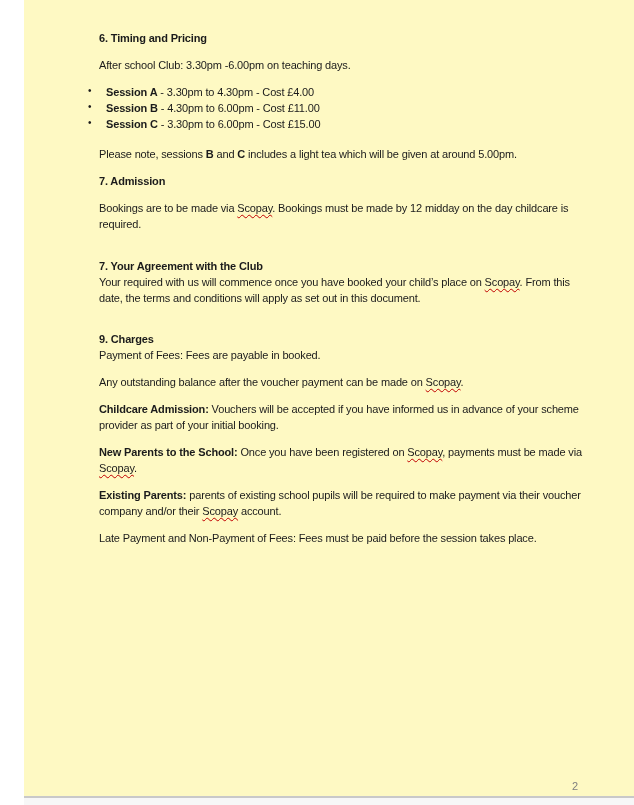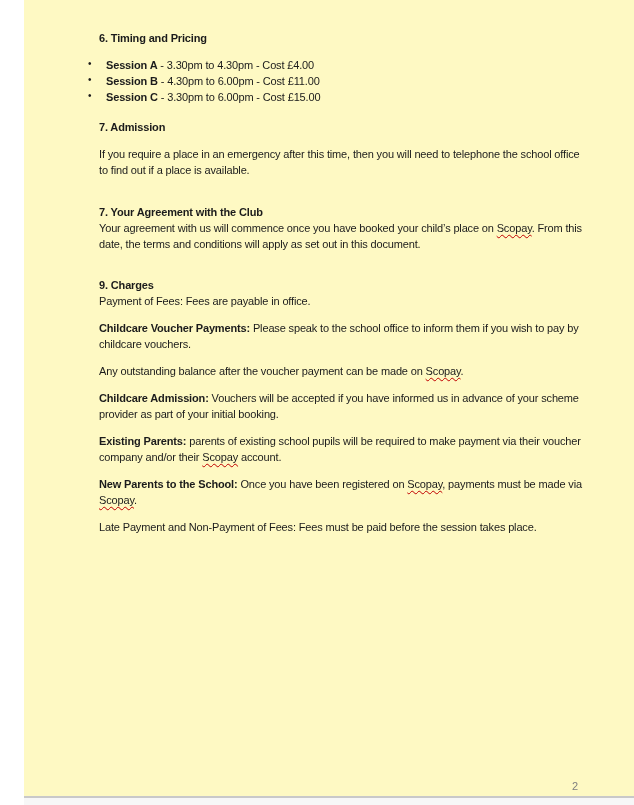--- a/index.html
+++ b/index.html
@@ -41,36 +41,37 @@
     position:absolute;left:0;top:798px;width:634px;height:7px;
     background:#f7f7f7;
   }
 </style>
 </head>
 <body>
 
 <div class="page" style="background: #fef9c3; color: rgb(27, 27, 27); margin-left: 24px;">
   <div class="content" id="doc-content">
       <div class="heading"><span class="b">6. Timing and Pricing</span></div>
+      <div class="paragraph"><span>After school Club: 3.30pm -6.00pm on teaching days.</span></div>
       <ul class="bullets">
         <li><span class="marker">•</span><span class="b">Session A</span><span> - 3.30pm to 4.30pm - Cost £4.00</span></li>
         <li><span class="marker">•</span><span class="b">Session B</span><span> - 4.30pm to 6.00pm - Cost £11.00</span></li>
         <li><span class="marker">•</span><span class="b">Session C</span><span> - 3.30pm to 6.00pm - Cost £15.00</span></li>
       </ul>
+      <div class="paragraph"><span>Please note, sessions </span><span class="b">B</span><span> and </span><span class="b">C</span><span> includes a light tea which will be given at around 5.00pm.</span></div>
       <div class="heading"><span class="b">7. Admission</span></div>
-      <div class="paragraph"><span>If you require a place in an emergency after this time, then you will need to telephone the school office to find out if a place is available.</span></div>
+      <div class="paragraph"><span>Bookings are to be made via </span><span class="sq">Scopay</span><span>. Bookings must be made by 12 midday on the day childcare is required.</span></div>
       <div style="height: 15px;"></div>
       <div class="heading tight"><span class="b">7. Your Agreement with the Club</span></div>
-      <div class="paragraph"><span>Your agreement with us will commence once you have booked your child’s place on </span><span class="sq">Scopay</span><span>.  From this date, the terms and conditions will apply as set out in this document.</span></div>
+      <div class="paragraph"><span>Your required with us will commence once you have booked your child’s place on </span><span class="sq">Scopay</span><span>.  From this date, the terms and conditions will apply as set out in this document.</span></div>
       <div style="height: 14px;"></div>
       <div class="heading tight"><span class="b">9. Charges</span></div>
-      <div class="paragraph"><span>Payment of Fees: Fees are payable in office.</span></div>
-      <div class="paragraph"><span class="b">Childcare Voucher Payments:</span><span> Please speak to the school office to inform them if you wish to pay by childcare vouchers.</span></div>
+      <div class="paragraph"><span>Payment of Fees: Fees are payable in booked.</span></div>
       <div class="paragraph"><span>Any outstanding balance after the voucher payment can be made on </span><span class="sq">Scopay</span><span>.</span></div>
       <div class="paragraph"><span class="b">Childcare Admission:</span><span> Vouchers will be accepted if you have informed us in advance of your scheme provider as part of your initial booking.</span></div>
+      <div class="paragraph"><span class="b">New Parents to the School:</span><span> Once you have been registered on </span><span class="sq">Scopay</span><span>, payments must be made via </span><span class="sq">Scopay</span><span>.</span></div>
       <div class="paragraph"><span class="b">Existing Parents:</span><span> parents of existing school pupils will be required to make payment via their voucher company and/or their </span><span class="sq">Scopay</span><span> account.</span></div>
-      <div class="paragraph"><span class="b">New Parents to the School:</span><span> Once you have been registered on </span><span class="sq">Scopay</span><span>, payments must be made via </span><span class="sq">Scopay</span><span>.</span></div>
       <div class="paragraph"><span>Late Payment and Non-Payment of Fees: Fees must be paid before the session takes place.</span></div>
     </div>
   <div class="page-number">2</div>
   <div class="page-edge"></div>
   <div class="below-page"></div>
 </div>
 
 </body></html>

